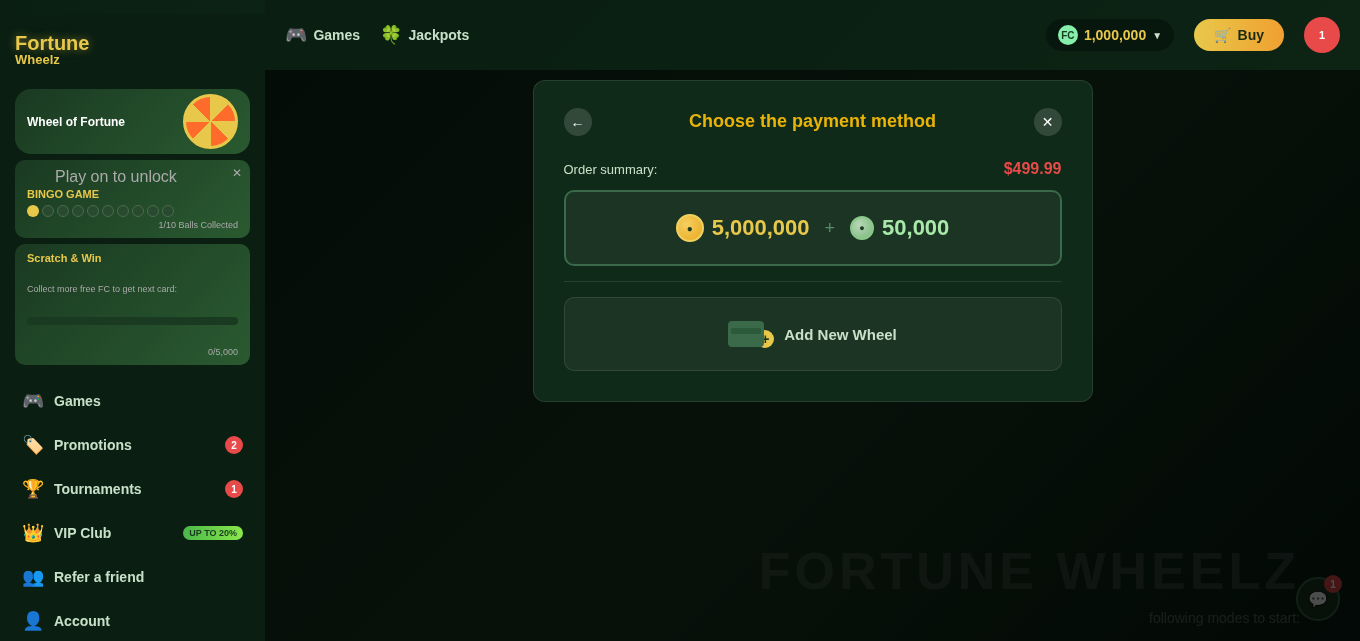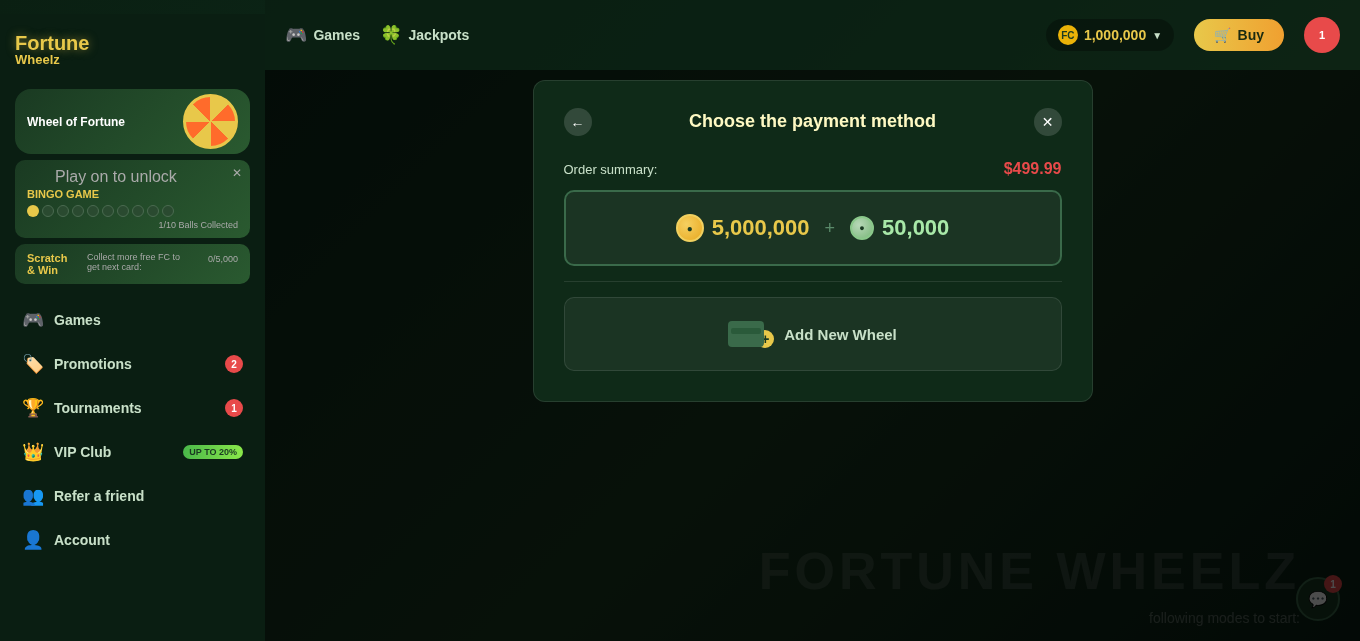--- a/index.html
+++ b/index.html
@@ -148,22 +148,22 @@
       color: #aaa;
       font-size: 12px;
       cursor: pointer;
     }
 
     .scratch-card {
       background: linear-gradient(135deg, #1a3a22, #2a5a30);
       border-radius: 10px;
       padding: 8px 12px;
       display: flex;
-      flex-direction: row;
-      gap: 12px;
+      flex-direction: column;
+      gap: 20px;
     }
 
     .scratch-card-title {
       color: #e8c84a;
       font-size: 11px;
       font-weight: 700;
     }
 
     .scratch-card-desc {
       color: #aaa;
@@ -286,21 +286,21 @@
       background: rgba(0,0,0,0.3);
       border-radius: 20px;
       padding: 6px 12px;
       cursor: pointer;
     }
 
     .balance-icon {
       width: 20px;
       height: 20px;
       border-radius: 50%;
-      background: #eab308;
+      background: #86efac;
       display: flex;
       align-items: center;
       justify-content: center;
       font-size: 10px;
       font-weight: 700;
       color: #1a3a22;
     }
 
     .balance-amount {
       color: #e8c84a;
@@ -394,21 +394,21 @@
       border: none;
       color: #fff;
       font-size: 14px;
       cursor: pointer;
       display: flex;
       align-items: center;
       justify-content: center;
     }
 
     .modal-title {
-      color: #fef9c3;
+      color: #eab308;
       font-size: 18px;
       font-weight: 700;
     }
 
     .modal-close-btn {
       position: absolute;
       right: 0;
       width: 28px;
       height: 28px;
       border-radius: 50%;

